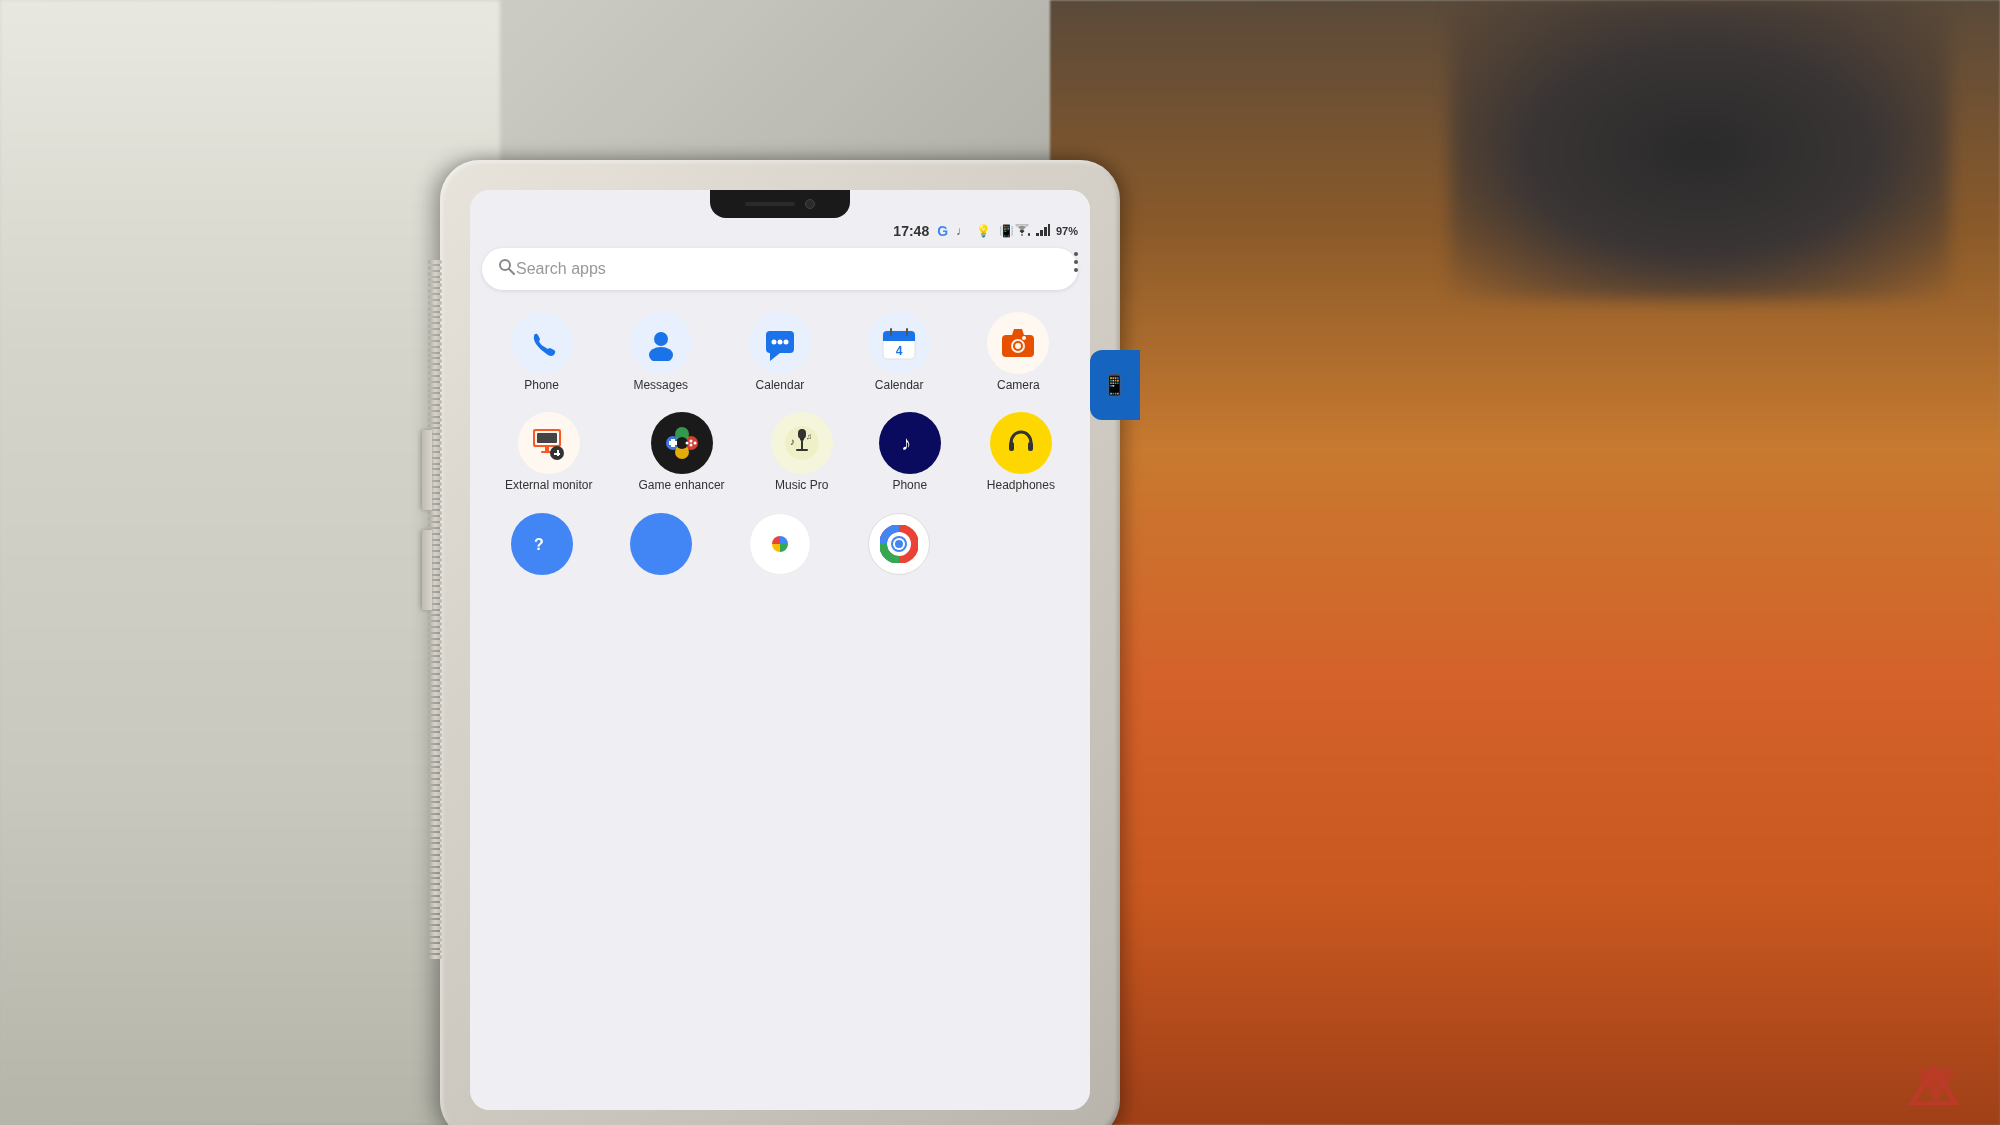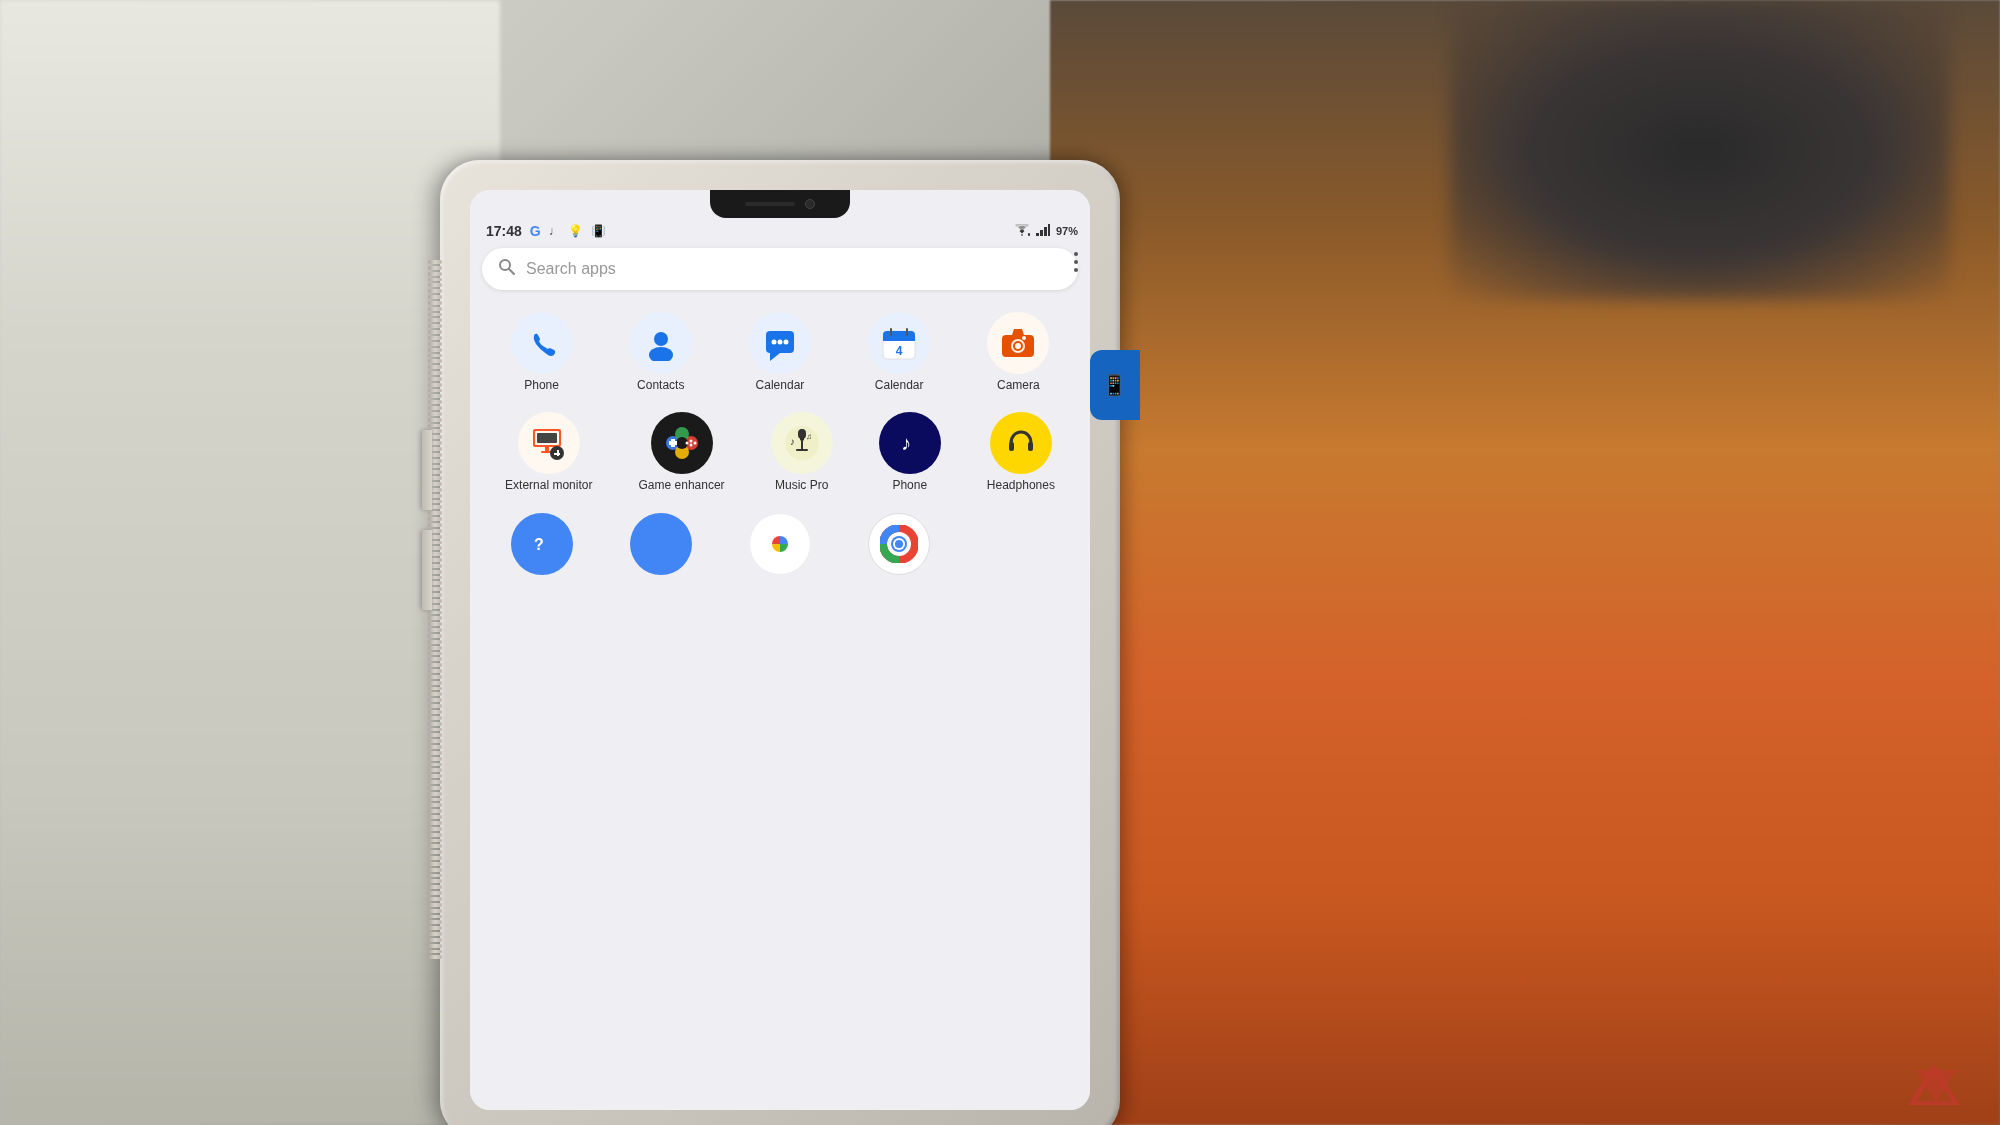--- a/index.html
+++ b/index.html
@@ -188,21 +188,21 @@
     }
 
     
     .search-bar {
       display: flex;
       align-items: center;
       background: white;
       border-radius: 30px;
       padding: 10px 16px;
       margin-bottom: 16px;
-      gap: 10px;
+      gap: 0;
       box-shadow: 0 1px 4px rgba(0,0,0,0.1);
     }
 
     .search-icon-wrap {
       font-size: 16px;
       color: #666;
     }
 
     .search-text {
       font-size: 16px;
@@ -249,21 +249,21 @@
       width: 100%;
       height: 100%;
       background: #eeeef3;
     }
 
     .status-area {
       padding-top: 32px;
       padding-left: 16px;
       padding-right: 12px;
       display: flex;
-      justify-content: space-between;
+      justify-content: flex-end;
       align-items: center;
       height: 50px;
     }
 
   </style>
 </head>
 <body>
 
 <div class="bg"></div>
 <div class="bg-left"></div>
@@ -468,21 +468,21 @@
               <span class="app-label">Phone</span>
             </div>
 
             <div class="app-item">
               <div style="width:62px;height:62px;border-radius:50%;background:#e8f0fe;display:flex;align-items:center;justify-content:center;">
                 <svg width="36" height="36" viewBox="0 0 36 36">
                   <circle cx="18" cy="14" r="7" fill="#1a73e8"></circle>
                   <ellipse cx="18" cy="30" rx="12" ry="8" fill="#1a73e8"></ellipse>
                 </svg>
               </div>
-              <span class="app-label">Contacts</span>
+              <span class="app-label">Messages</span>
             </div>
 
             <div class="app-item">
               <div style="width:62px;height:62px;border-radius:50%;background:#e8f0fe;display:flex;align-items:center;justify-content:center;">
                 <svg width="36" height="36" viewBox="0 0 36 36">
                   <rect x="4" y="6" width="28" height="22" rx="4" fill="#1a73e8"></rect>
                   <polygon points="8,28 8,36 18,28" fill="#1a73e8"></polygon>
                   <circle cx="12" cy="17" r="2.5" fill="white"></circle>
                   <circle cx="18" cy="17" r="2.5" fill="white"></circle>
                   <circle cx="24" cy="17" r="2.5" fill="white"></circle>

